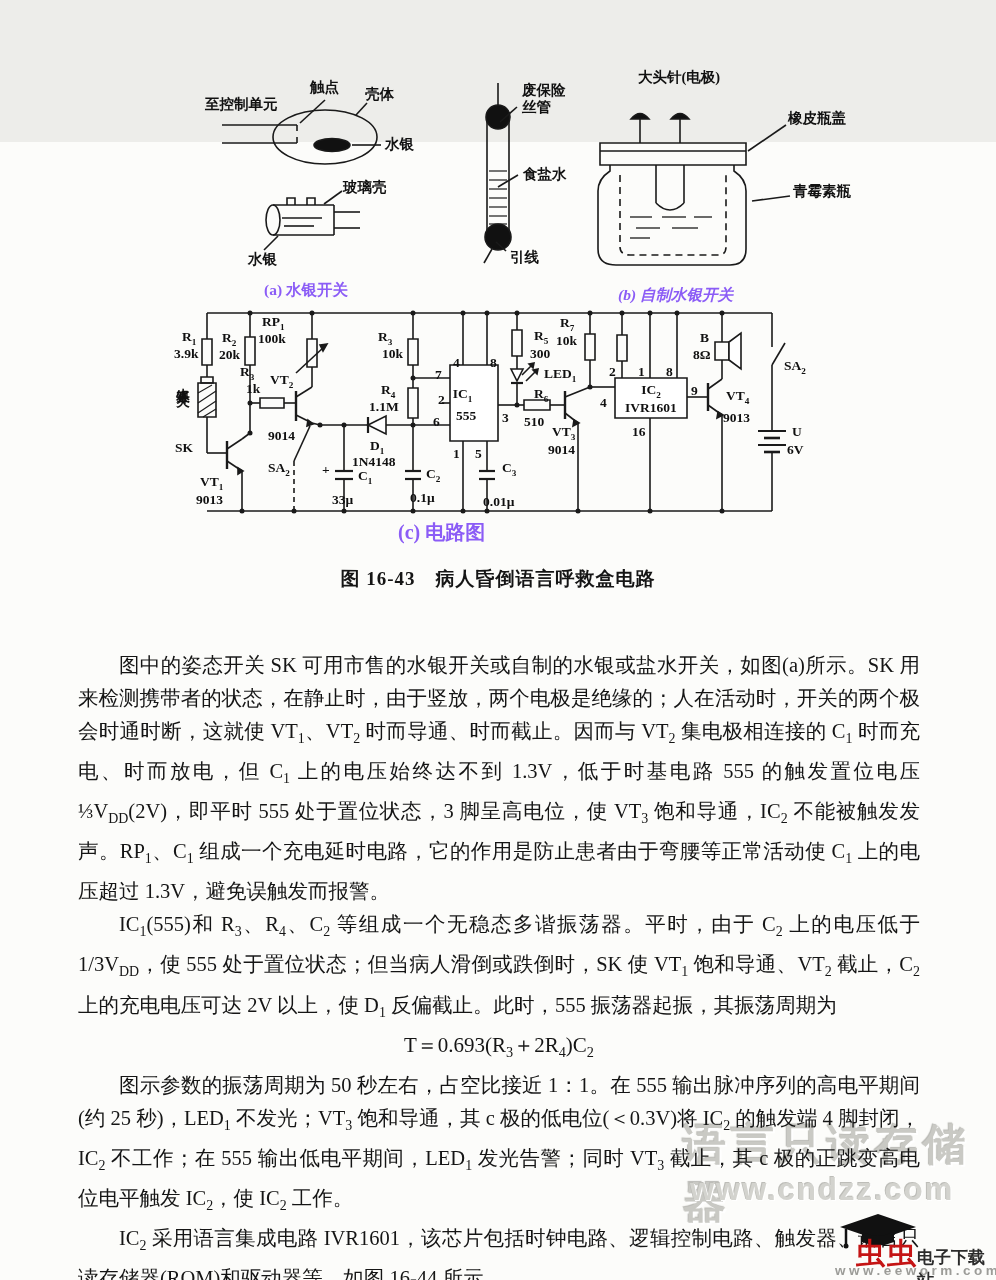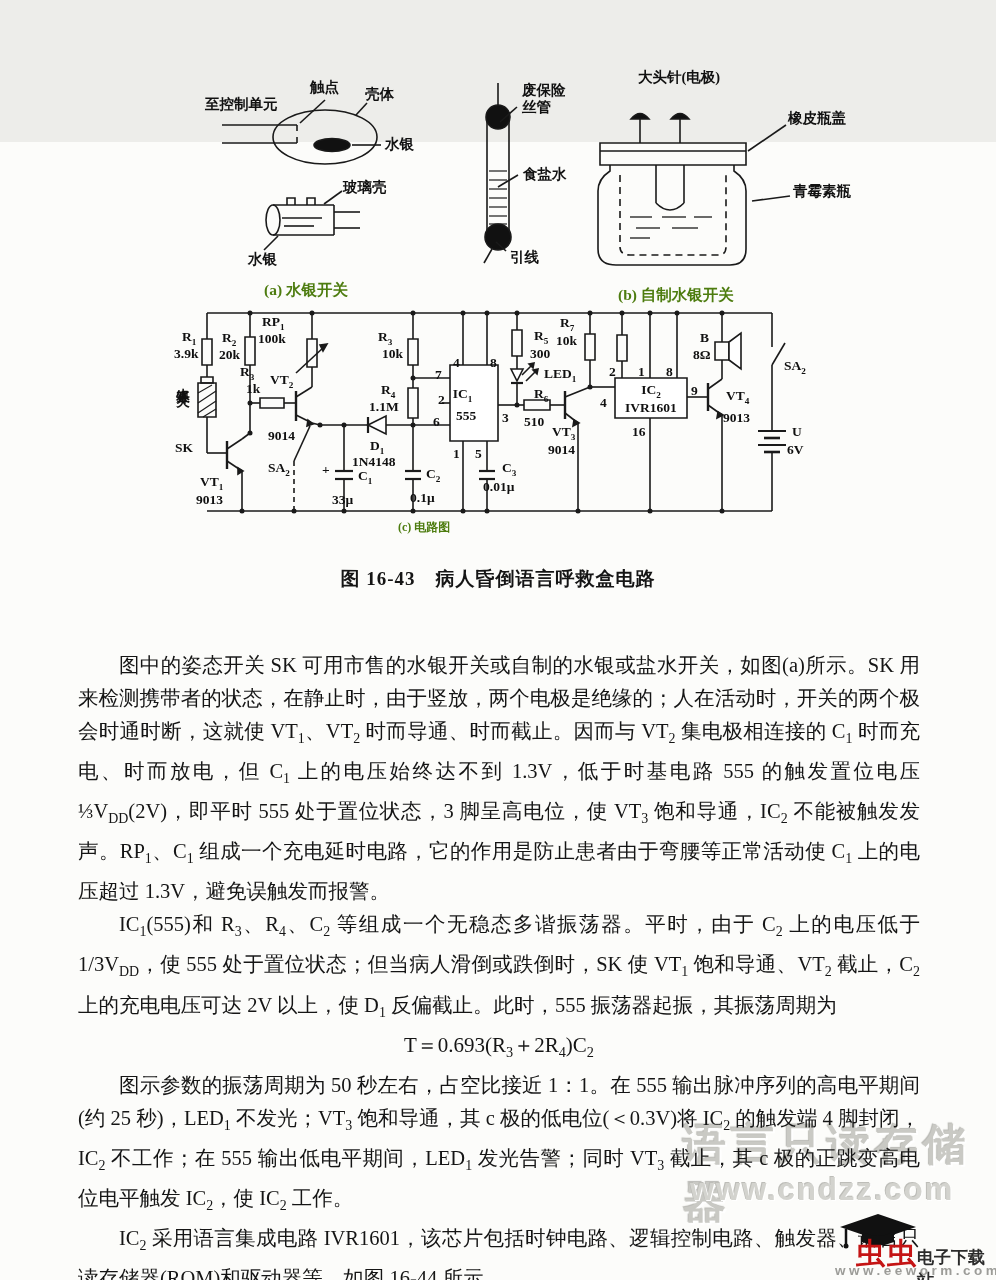--- a/index.html
+++ b/index.html
@@ -5,21 +5,21 @@
   html,body{margin:0;padding:0;}
   body{
     width:996px;height:1280px;position:relative;overflow:hidden;
     background:#fcfcfa;color:#151515;
     font-family:"Liberation Serif","DejaVu Serif",serif;
   }
   .topband{position:absolute;left:0;top:0;width:996px;height:142px;background:#ededea;}
   .fig{position:absolute;}
   .fig svg{position:absolute;left:0;top:0;}
   .flabel{position:absolute;font-size:14.5px;font-weight:700;line-height:1.1;white-space:nowrap;color:#111;}
-  .fcap{position:absolute;font-size:15.5px;font-weight:700;white-space:nowrap;color:#4d7c0f;}
+  .fcap{position:absolute;font-size:15.5px;font-weight:700;white-space:nowrap;color:#8b5cf6;}
   .cl{position:absolute;font-size:13.5px;font-weight:700;line-height:1;white-space:nowrap;color:#101010;
       font-family:"Liberation Serif","DejaVu Serif",serif;}
   .cl sub,.bodytxt sub{font-size:68%;}
   .vert{writing-mode:vertical-rl;text-orientation:upright;letter-spacing:2px;}
   .figcaption{position:absolute;left:0;top:566px;width:996px;text-align:center;
       font-size:19px;font-weight:700;letter-spacing:1px;}
   .bodytxt{position:absolute;left:78px;top:601px;width:842px;
       font-size:20.5px;line-height:33px;text-align:justify;margin-top:48px;}
   .bodytxt p{margin:0;text-indent:2em;}
   .formula{text-indent:0 !important;text-align:center;font-size:21px;}
@@ -116,21 +116,21 @@
     <line x1="346" y1="60" x2="308" y2="86"></line>
     <line x1="350" y1="131" x2="312" y2="136"></line>
   </svg>
   <div class="flabel" style="left:82px;top:18px;">废保险</div>
   <div class="flabel" style="left:82px;top:35px;">丝管</div>
   <div class="flabel" style="left:83px;top:102px;">食盐水</div>
   <div class="flabel" style="left:70px;top:185px;">引线</div>
   <div class="flabel" style="left:198px;top:5px;">大头针(电极)</div>
   <div class="flabel" style="left:348px;top:46px;">橡皮瓶盖</div>
   <div class="flabel" style="left:353px;top:119px;">青霉素瓶</div>
-  <div class="fcap" style="left:178px;top:220px;">(b) 自制水银开关</div>
+  <div class="fcap" style="left:178px;top:220px;font-style:italic;">(b) 自制水银开关</div>
 </div>
 
 <div class="fig" style="left:172px;top:303px;width:648px;height:235px;">
   <svg width="648" height="235" viewBox="0 0 648 235" fill="none" stroke="#1a1a1a" stroke-width="1.6">
 
     <line x1="35" y1="10" x2="600" y2="10"></line>
       <line x1="35" y1="208" x2="600" y2="208"></line>
 
     <line x1="35" y1="10" x2="35" y2="36"></line>
       <rect x="30" y="36" width="10" height="26"></rect>
@@ -317,21 +317,21 @@
   <div class="cl" style="left:266px;top:90px;">2</div>
   <div class="cl" style="left:261px;top:112px;">6</div>
   <div class="cl" style="left:281px;top:53px;">4</div>
   <div class="cl" style="left:318px;top:53px;">8</div>
   <div class="cl" style="left:281px;top:144px;">1</div>
   <div class="cl" style="left:303px;top:144px;">5</div>
   <div class="cl" style="left:330px;top:108px;">3</div>
   <div class="cl" style="left:278px;top:84px;width:25px;text-align:center;">IC<sub>1</sub></div>
   <div class="cl" style="left:278px;top:106px;width:32px;text-align:center;">555</div>
   <div class="cl" style="left:330px;top:158px;">C<sub>3</sub></div>
-  <div class="cl" style="left:311px;top:177px;text-align:center;">0.01μ</div>
+  <div class="cl" style="left:311px;top:192px;text-align:center;">0.01μ</div>
   <div class="cl" style="left:362px;top:26px;">R<sub>5</sub></div>
   <div class="cl" style="left:358px;top:44px;">300</div>
   <div class="cl" style="left:372px;top:64px;">LED<sub>1</sub></div>
   <div class="cl" style="left:362px;top:84px;">R<sub>6</sub></div>
   <div class="cl" style="left:352px;top:112px;">510</div>
   <div class="cl" style="left:380px;top:122px;">VT<sub>3</sub></div>
   <div class="cl" style="left:376px;top:140px;">9014</div>
   <div class="cl" style="left:388px;top:13px;">R<sub>7</sub></div>
   <div class="cl" style="left:384px;top:31px;">10k</div>
   <div class="cl" style="left:437px;top:62px;">2</div>
@@ -344,21 +344,21 @@
   <div class="cl" style="left:443px;top:98px;width:72px;text-align:center;">IVR1601</div>
   <div class="cl" style="left:528px;top:28px;">B</div>
   <div class="cl" style="left:521px;top:45px;">8Ω</div>
   <div class="cl" style="left:554px;top:86px;">VT<sub>4</sub></div>
   <div class="cl" style="left:551px;top:108px;">9013</div>
   <div class="cl" style="left:612px;top:56px;">SA<sub>2</sub></div>
   <div class="cl" style="left:620px;top:122px;">U</div>
   <div class="cl" style="left:615px;top:140px;">6V</div>
 </div>
 
-<div class="fcap" style="left:398px;top:519px;font-size:12px;">(c) 电路图</div>
+<div class="fcap" style="left:398px;top:519px;font-size:20px;">(c) 电路图</div>
 
 <div class="figcaption">图 16-43　病人昏倒语言呼救盒电路</div>
 
 <div class="wm1">语言只读存储器</div>
 <div class="wm1url">www.cndzz.com</div>
 
 <div class="bodytxt">
   <p>图中的姿态开关 SK 可用市售的水银开关或自制的水银或盐水开关，如图(a)所示。SK 用来检测携带者的状态，在静止时，由于竖放，两个电极是绝缘的；人在活动时，开关的两个极会时通时断，这就使 VT<sub>1</sub>、VT<sub>2</sub> 时而导通、时而截止。因而与 VT<sub>2</sub> 集电极相连接的 C<sub>1</sub> 时而充电、时而放电，但 C<sub>1</sub> 上的电压始终达不到 1.3V，低于时基电路 555 的触发置位电压⅓V<sub>DD</sub>(2V)，即平时 555 处于置位状态，3 脚呈高电位，使 VT<sub>3</sub> 饱和导通，IC<sub>2</sub> 不能被触发发声。RP<sub>1</sub>、C<sub>1</sub> 组成一个充电延时电路，它的作用是防止患者由于弯腰等正常活动使 C<sub>1</sub> 上的电压超过 1.3V，避免误触发而报警。</p>
   <p>IC<sub>1</sub>(555)和 R<sub>3</sub>、R<sub>4</sub>、C<sub>2</sub> 等组成一个无稳态多谐振荡器。平时，由于 C<sub>2</sub> 上的电压低于 1/3V<sub>DD</sub>，使 555 处于置位状态；但当病人滑倒或跌倒时，SK 使 VT<sub>1</sub> 饱和导通、VT<sub>2</sub> 截止，C<sub>2</sub> 上的充电电压可达 2V 以上，使 D<sub>1</sub> 反偏截止。此时，555 振荡器起振，其振荡周期为</p>
   <p class="formula">T＝0.693(R<sub>3</sub>＋2R<sub>4</sub>)C<sub>2</sub></p>

